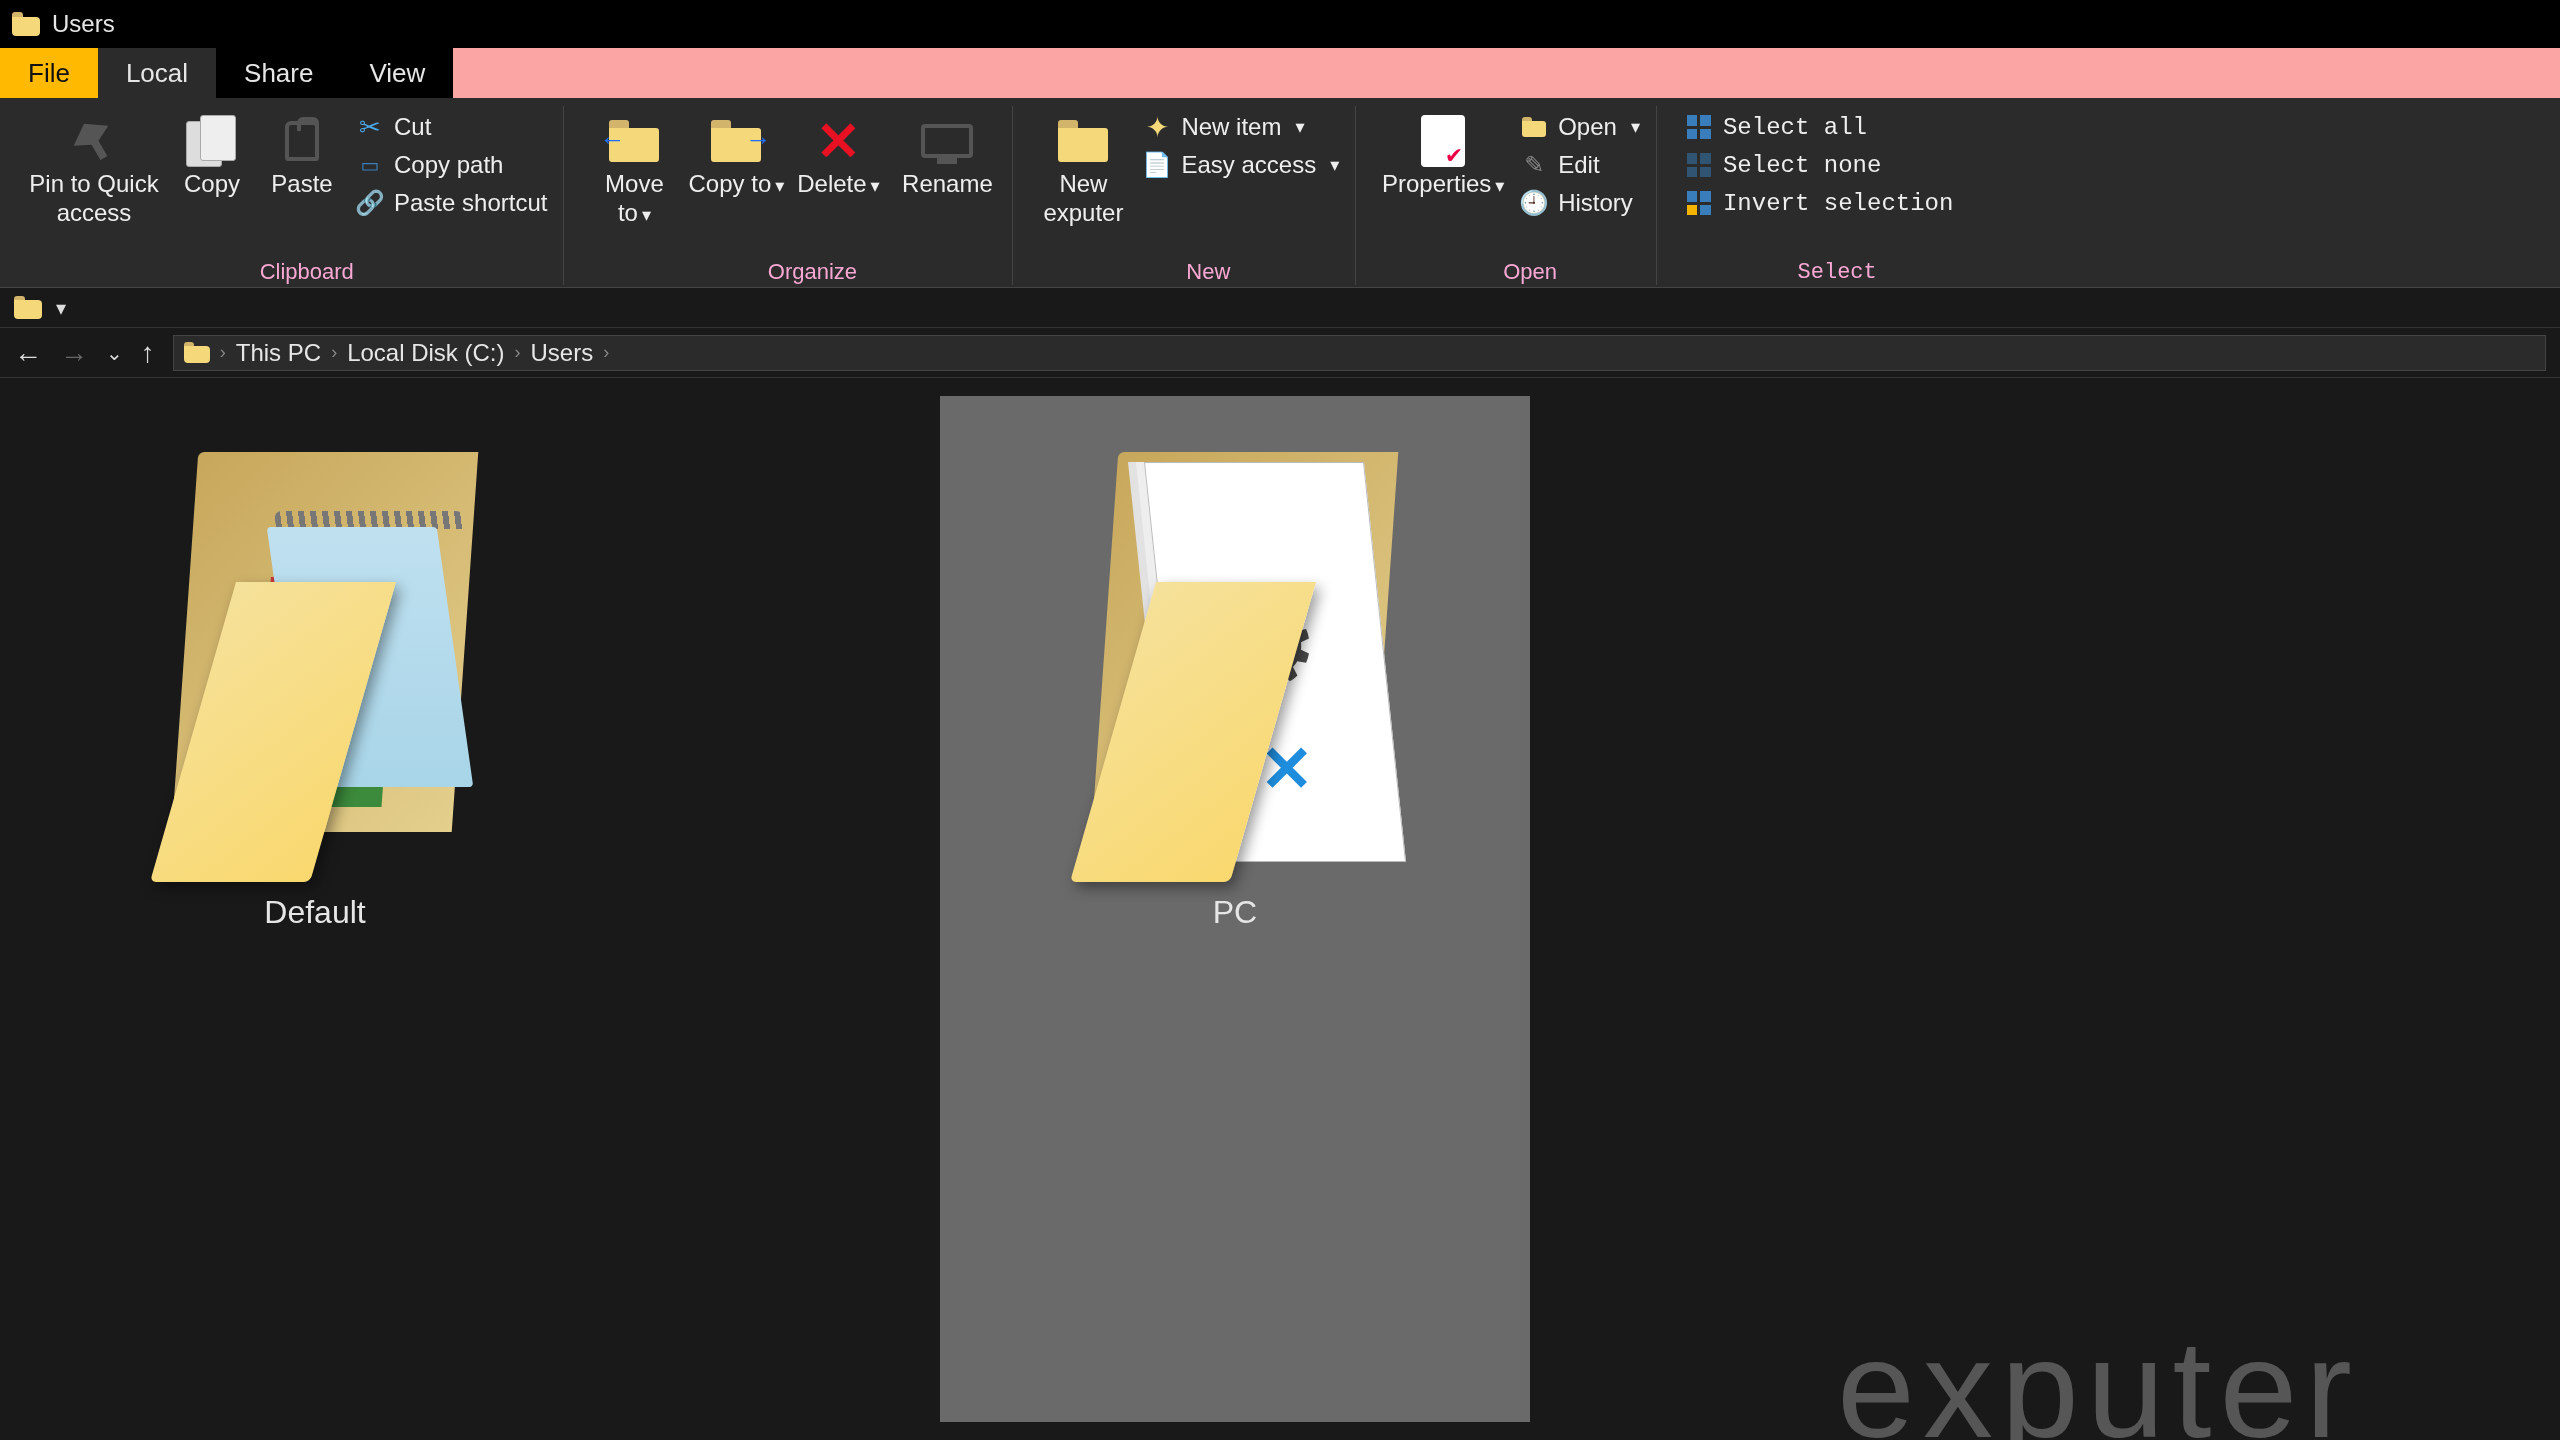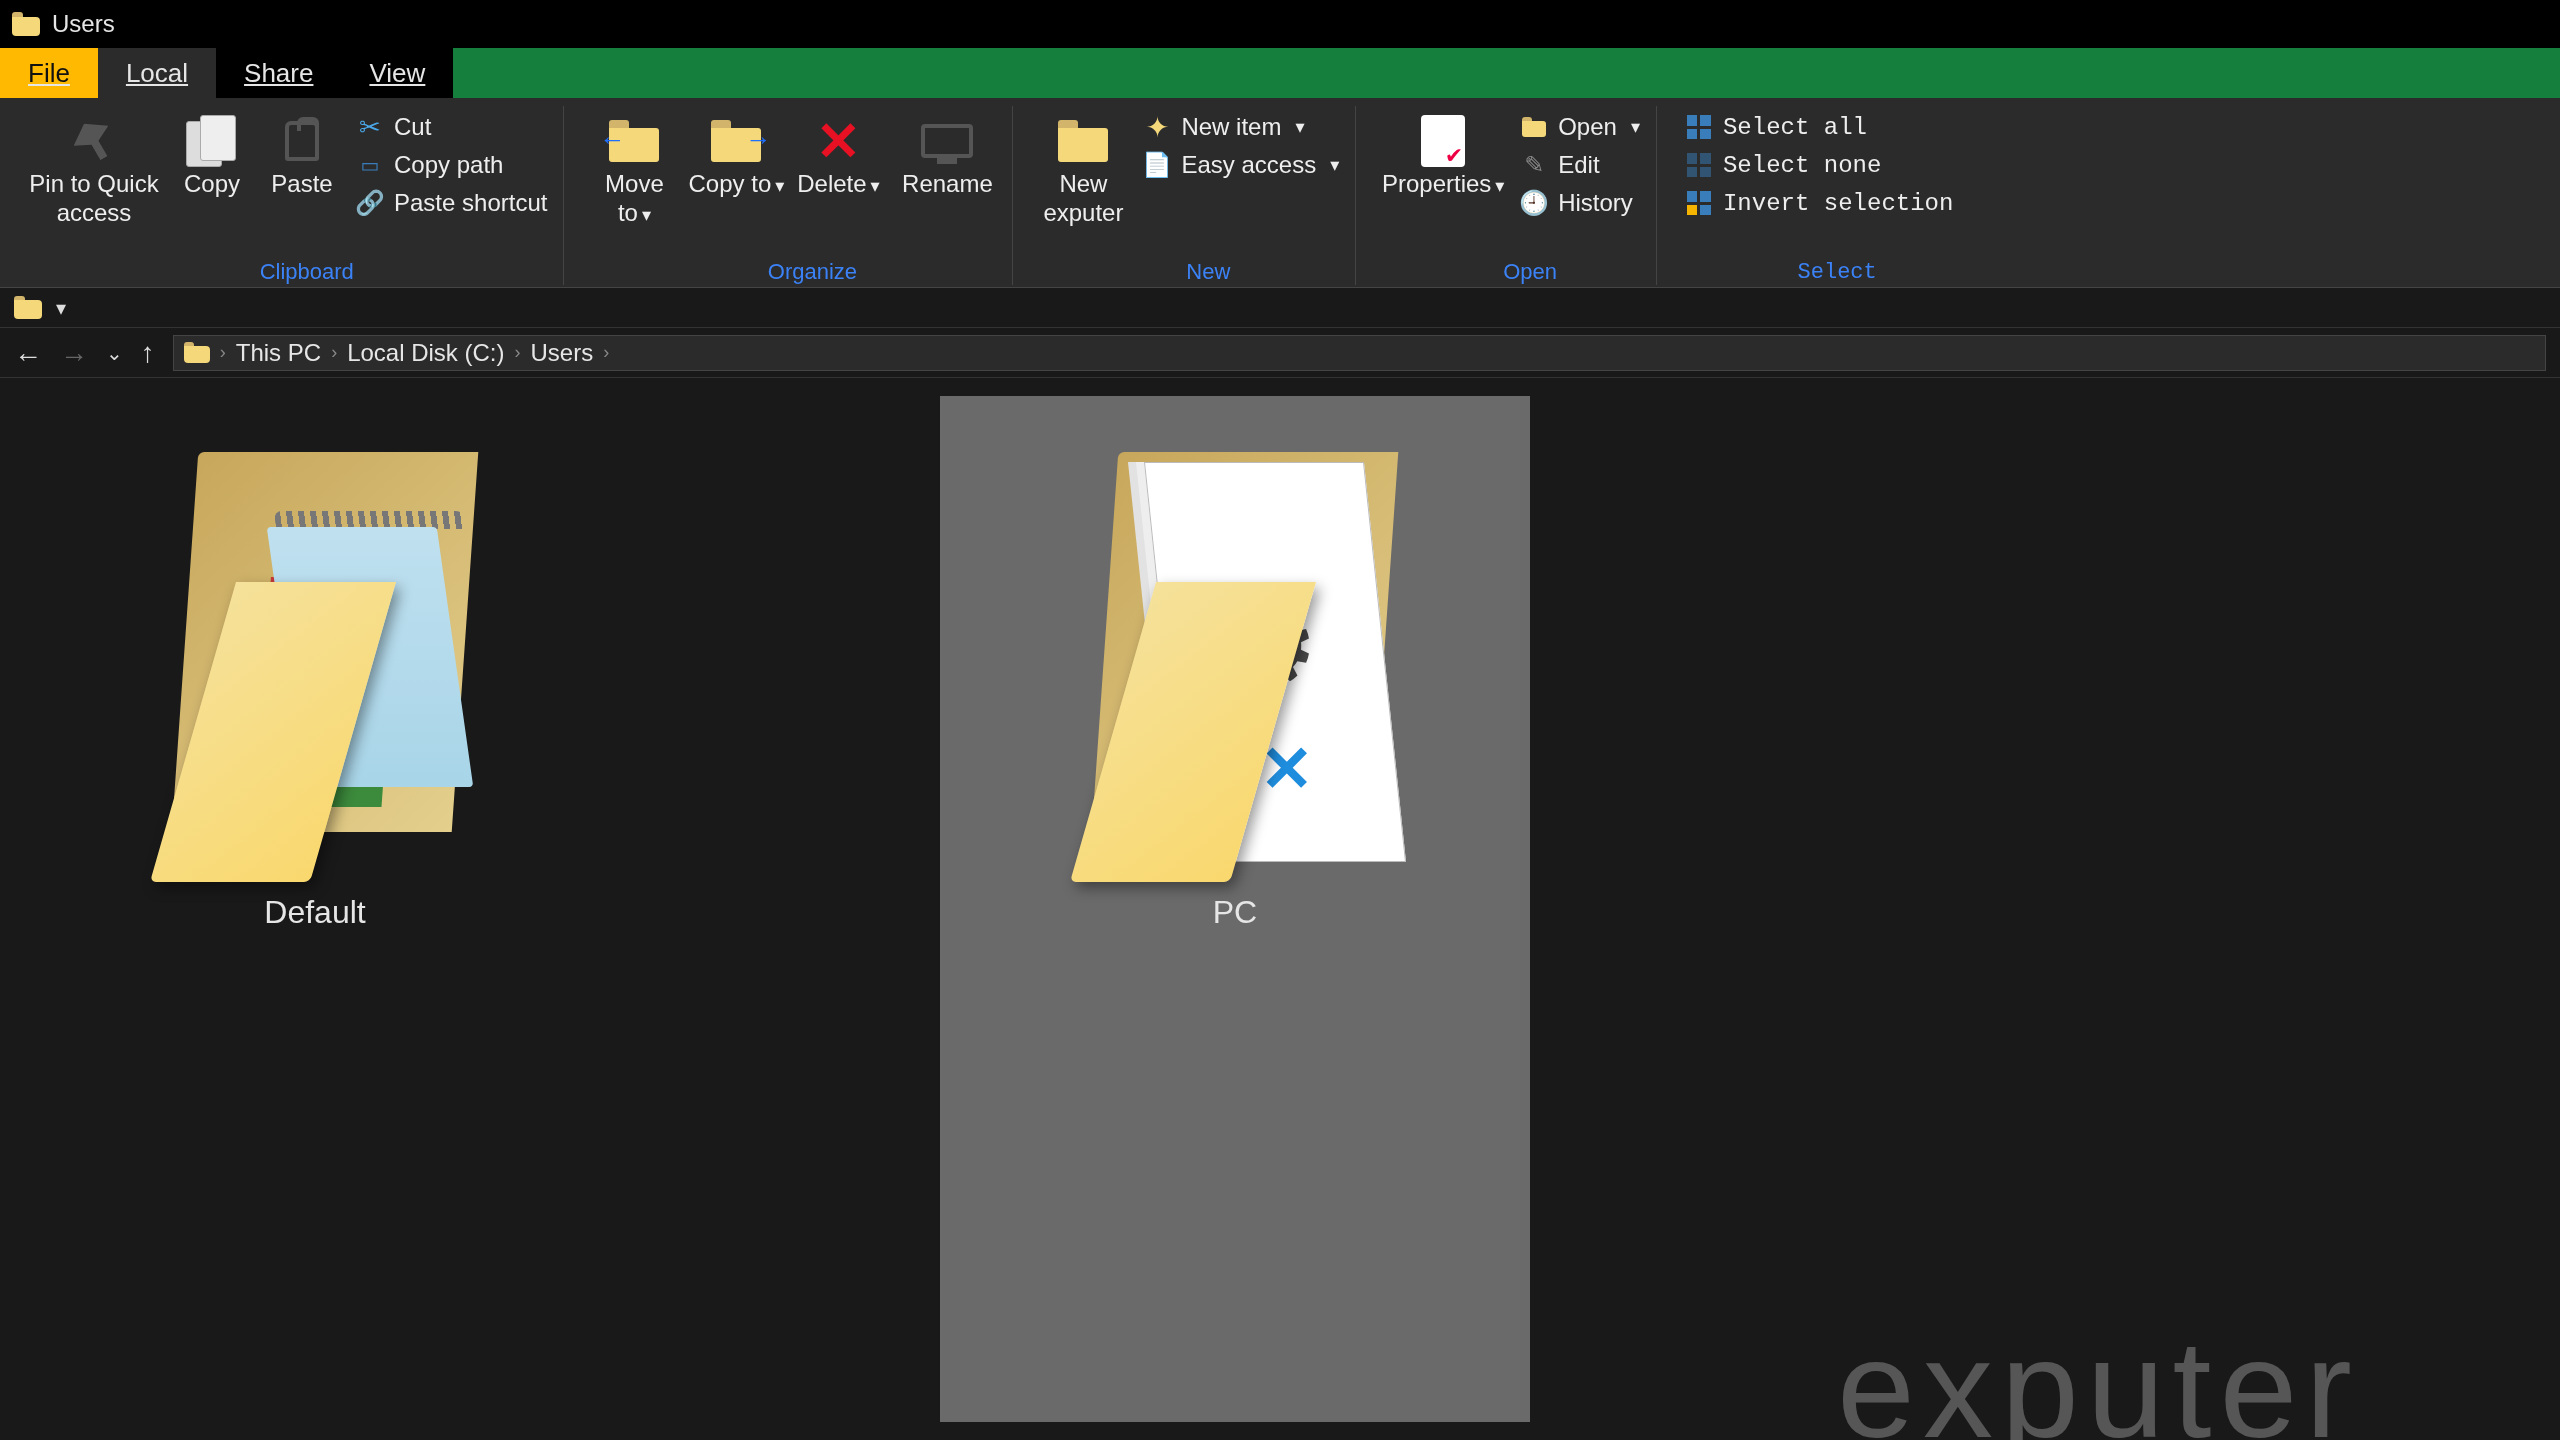--- a/index.html
+++ b/index.html
@@ -39,24 +39,23 @@
     width: 100%; height: 80%;
     background: #f4d87a;
     border-radius: 0 4px 4px 4px;
   }
   .titlebar .folder-glyph { width: 28px; height: 24px; }
   .titlebar-title { font-size: 24px; font-weight: 400; }
 
   
   .tabstrip {
     height: 50px;
-    background: #15803d;
+    background: #fca5a5;
     display: flex;
     align-items: flex-start;
-    text-decoration: underline;
   }
   .tab-btn {
     height: 50px;
     padding: 0 28px;
     display: flex;
     align-items: center;
     font-size: 26px;
   }
   .tab-file { background: #ffb900; color: #111; }
   .tab-home { background: #2b2b2b; }
@@ -81,21 +80,21 @@
   }
   .group:last-child { border-right: none; font-family: Liberation Mono, monospace; }
   .group-content {
     flex: 1;
     display: flex;
     align-items: flex-start;
     gap: 6px;
   }
   .group-label {
     font-size: 22px;
-    color: #3b82f6;
+    color: #f9a8d4;
     padding-top: 4px;
     margin-left: 36px;
   }
   .big-btn {
     display: flex;
     flex-direction: column;
     align-items: center;
     justify-content: flex-start;
     width: 118px;
     padding-top: 6px;

